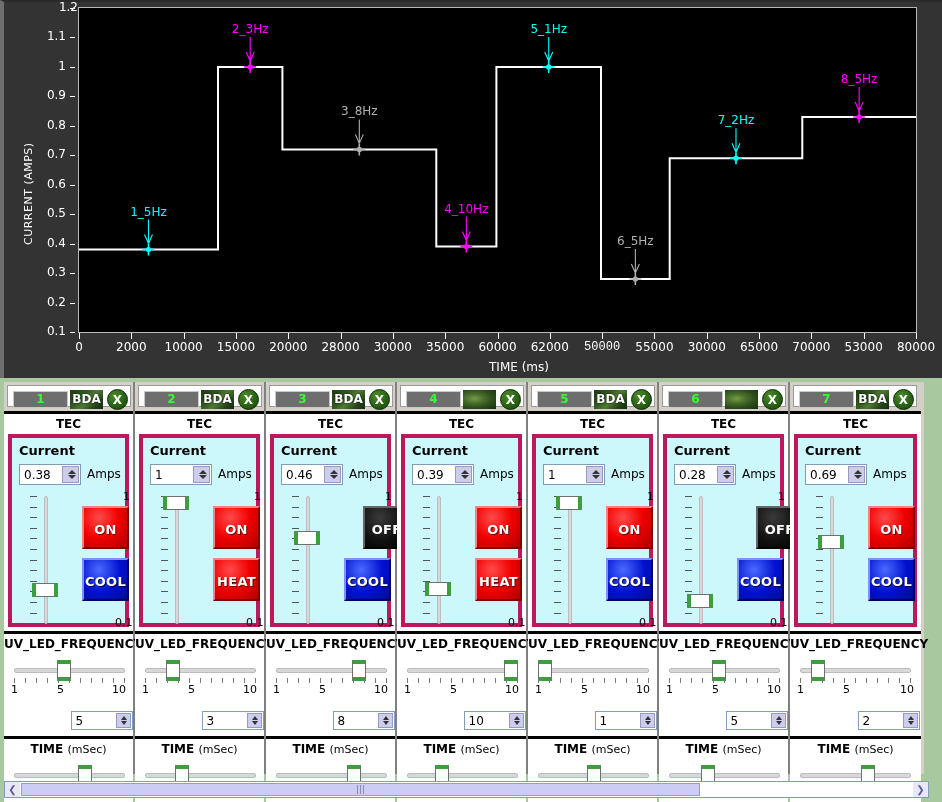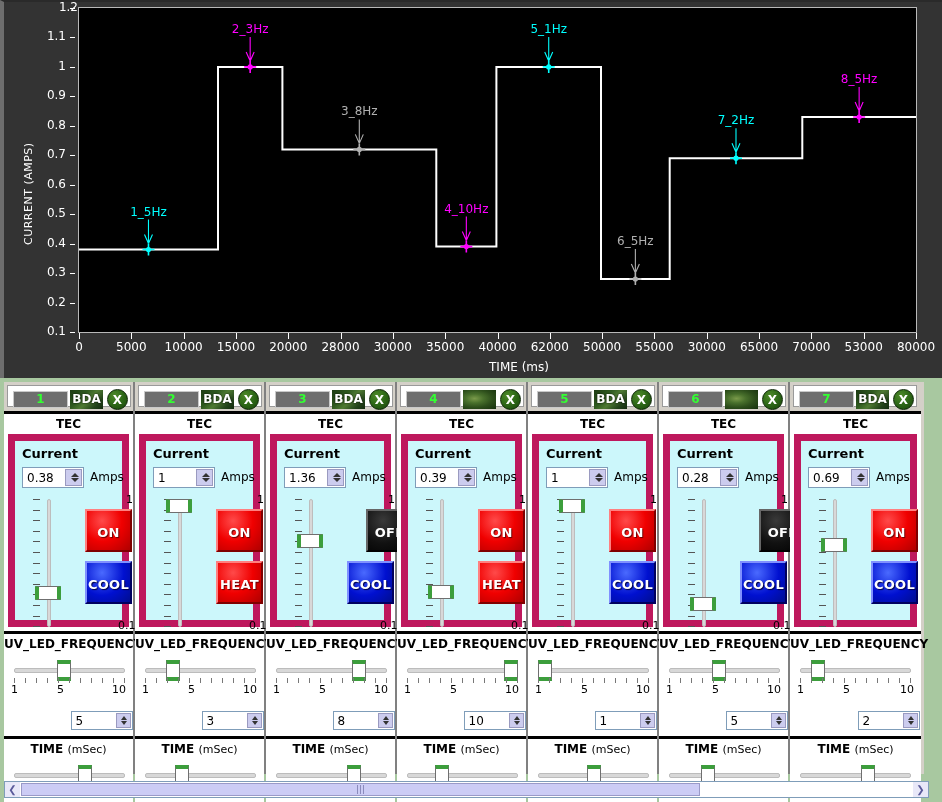--- a/index.html
+++ b/index.html
@@ -45,21 +45,21 @@
   .tab-bda.img{background:radial-gradient(ellipse at 35% 45%,#7a9a4a 0%,#49702c 30%,#2d4e1b 60%,#16300d 100%);}
   .tab-x{position:absolute;left:99px;top:3px;width:21px;height:21px;border-radius:50%;
      background:radial-gradient(circle at 35% 30%,#4f8a2a 0%,#2f6b18 45%,#174209 100%);
      color:#ffffff;font-weight:bold;font-size:12px;text-align:center;line-height:21px;
      border:1px solid #0c2605;box-sizing:border-box;}
 
   .blackrule{height:3px;background:#000000;}
   .sect-title{text-align:center;font-weight:bold;font-size:12px;color:#000;padding:3px 0 3px;background:#fff;}
   .sect-title .lite{font-weight:normal;font-size:11px;}
 
-  .tecbody{margin:0 4px;height:193px;background:#ccf7fb;border:7px solid #be185d;
+  .tecbody{margin:0 4px;height:193px;background:#ccf7fb;border:4px solid #be185d;
      box-sizing:border-box;position:relative;}
   .curr-label{position:absolute;left:7px;top:5px;font-weight:bold;font-size:13px;color:#000;}
   .spin{position:absolute;left:7px;top:26px;width:62px;height:21px;background:#fff;
      border:1px solid #7f9db9;box-sizing:border-box;}
   .spin .val{position:absolute;left:4px;top:3px;font-size:12px;color:#000;}
   .spin .btns{position:absolute;right:1px;top:1px;width:17px;height:17px;
      background:#ccccee;border:1px solid #9a9ac0;box-sizing:border-box;}
   .spin .btns:before{content:"";position:absolute;left:5px;top:3px;
      border-left:4px solid transparent;border-right:4px solid transparent;border-bottom:4px solid #333;}
   .spin .btns:after{content:"";position:absolute;left:5px;bottom:3px;
@@ -200,39 +200,39 @@
       <div class="ytick" style="left: 10px; top: 235.636px;">0.4</div>
       <div class="ytickmark" style="left: 70px; top: 243.636px;"></div>
       <div class="ytick" style="left: 10px; top: 265.091px;">0.3</div>
       <div class="ytickmark" style="left: 70px; top: 273.091px;"></div>
       <div class="ytick" style="left: 10px; top: 294.545px;">0.2</div>
       <div class="ytickmark" style="left: 70px; top: 302.545px;"></div>
       <div class="ytick" style="left: 10px; top: 324px;">0.1</div>
       <div class="ytickmark" style="left: 70px; top: 332px;"></div>
       <div class="xtick" style="left: 49px; top: 340px;">0</div>
       <div class="xtickmark" style="left: 79px; top: 333px;"></div>
-      <div class="xtick" style="left: 101.312px; top: 340px;">5000</div>
+      <div class="xtick" style="left: 101.312px; top: 340px;">2000</div>
       <div class="xtickmark" style="left: 131.312px; top: 333px;"></div>
       <div class="xtick" style="left: 153.625px; top: 340px;">10000</div>
       <div class="xtickmark" style="left: 183.625px; top: 333px;"></div>
       <div class="xtick" style="left: 205.938px; top: 340px;">15000</div>
       <div class="xtickmark" style="left: 235.938px; top: 333px;"></div>
       <div class="xtick" style="left: 258.25px; top: 340px;">20000</div>
       <div class="xtickmark" style="left: 288.25px; top: 333px;"></div>
       <div class="xtick" style="left: 310.562px; top: 340px;">28000</div>
       <div class="xtickmark" style="left: 340.562px; top: 333px;"></div>
       <div class="xtick" style="left: 362.875px; top: 340px; text-align: center;">30000</div>
       <div class="xtickmark" style="left: 392.875px; top: 333px;"></div>
       <div class="xtick" style="left: 415.188px; top: 340px;">35000</div>
       <div class="xtickmark" style="left: 445.188px; top: 333px;"></div>
-      <div class="xtick" style="left: 467.5px; top: 340px;">40000</div>
+      <div class="xtick" style="left: 467.5px; top: 340px;">60000</div>
       <div class="xtickmark" style="left: 497.5px; top: 333px;"></div>
       <div class="xtick" style="left: 519.812px; top: 340px;">62000</div>
       <div class="xtickmark" style="left: 549.812px; top: 333px;"></div>
-      <div class="xtick" style="left: 572.125px; top: 340px;">50000</div>
+      <div class="xtick" style="left: 572.125px; top: 340px; font-family: Liberation Mono, monospace;">50000</div>
       <div class="xtickmark" style="left: 602.125px; top: 333px;"></div>
       <div class="xtick" style="left: 624.438px; top: 340px;">55000</div>
       <div class="xtickmark" style="left: 654.438px; top: 333px;"></div>
       <div class="xtick" style="left: 676.75px; top: 340px;">30000</div>
       <div class="xtickmark" style="left: 706.75px; top: 333px;"></div>
       <div class="xtick" style="left: 729.062px; top: 340px;">65000</div>
       <div class="xtickmark" style="left: 759.062px; top: 333px;"></div>
       <div class="xtick" style="left: 781.375px; top: 340px;">70000</div>
       <div class="xtickmark" style="left: 811.375px; top: 333px;"></div>
       <div class="xtick" style="left: 833.688px; top: 340px;">53000</div>
@@ -426,21 +426,21 @@
             <div class="tab-num">3</div>
             <div class="tab-bda">BDA</div>
             <div class="tab-x">X</div>
           </div>
         </div>
         <div class="blackrule"></div>
         <div class="sect-title">TEC</div>
         <div class="tecbody">
           <div class="curr-label">Current</div>
           <div class="spin">
-            <span class="val">1.36</span>
+            <span class="val">0.46</span>
             <span class="btns"></span>
           </div>
           <div class="amps">Amps</div>
           <div class="vslider">
             <div class="track"></div>
             <div class="vticks">
               <i style="top:0.0px"></i>
               <i style="top:10.6px"></i>
               <i style="top:21.2px"></i>
               <i style="top:31.8px"></i>

